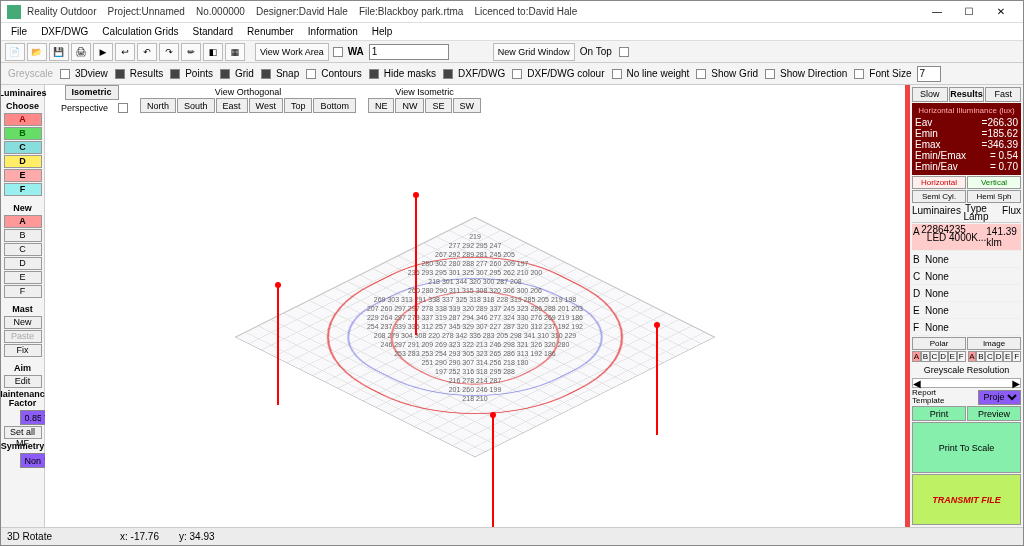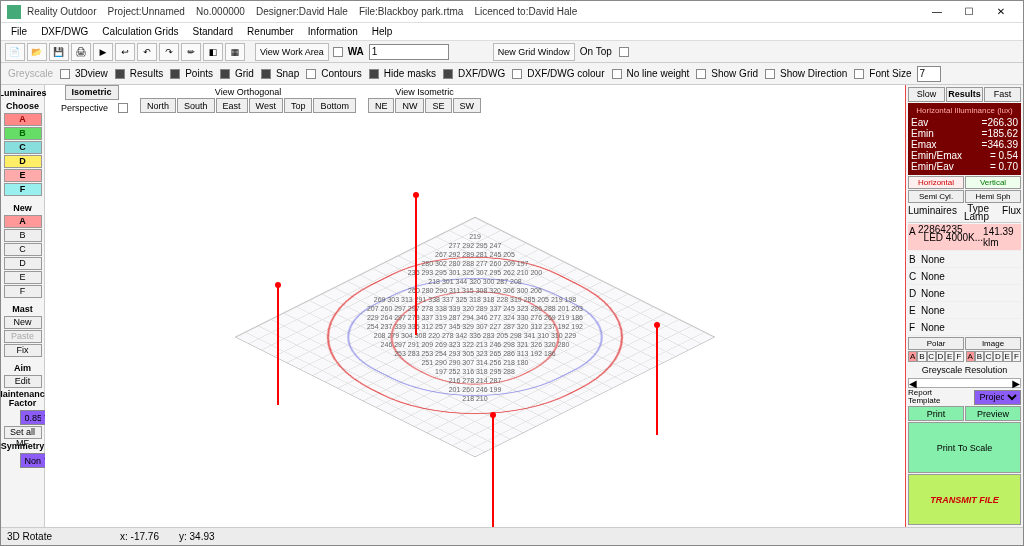--- a/index.html
+++ b/index.html
@@ -36,21 +36,21 @@
   .diamond { position: absolute; left: 50%; top: 54%; transform: translate(-50%, -50%) rotateX(60deg) rotateZ(45deg); width: 340px; height: 340px; }
   .diamond::before { content: ""; position: absolute; inset: 0; background: rgba(180,180,200,0.08); border: 1px solid #bbb;
     background-image: linear-gradient(#ddd 1px, transparent 1px), linear-gradient(90deg, #ddd 1px, transparent 1px);
     background-size: 18px 18px; }
   .contour { position: absolute; inset: 22px; border: 2px solid #d00; border-radius: 40% 50% 45% 50%; opacity: .6; }
   .contour.c2 { inset: 52px; border-color: #55d; border-radius: 50% 40% 50% 40%; opacity: .5; }
   .contour.c3 { inset: 82px; border-color: #d00; border-radius: 45% 55% 40% 55%; opacity: .5; }
   .pole { position: absolute; width: 2px; background: #f00; }
   .pole::after { content: ""; position: absolute; top: -3px; left: -2px; width: 6px; height: 6px; border-radius: 50%; background: #f00; }
   .num-cloud { position: absolute; left: 50%; top: 55%; transform: translate(-50%, -50%); width: 440px; height: 220px; font-size: 7px; color: #666; text-align: center; line-height: 9px; overflow: hidden; }
-  .right-panel { width: 118px; background: #f4f4f4; border-left: 1px solid #ef4444; display: flex; flex-direction: column; padding: 2px; gap: 1px; }
+  .right-panel { width: 118px; background: #f4f4f4; border-left: 5px solid #ef4444; display: flex; flex-direction: column; padding: 2px; gap: 1px; }
   .rp-header { display: flex; gap: 1px; }
   .rp-tab { flex: 1; height: 15px; border: 1px solid #999; background: #efefef; font-size: 9px; text-align: center; line-height: 13px; }
   .rp-tab.active { font-weight: bold; }
   .rp-results { background: #700; color: #fff; padding: 3px; font-size: 9px; font-family: "Courier New", monospace; }
   .rp-results .hdr { color: #faa; text-align: center; font-size: 8px; margin-bottom: 2px; }
   .rp-results .row { display: flex; justify-content: space-between; }
   .rp-sub { display: flex; gap: 1px; }
   .rp-sub .stab { flex: 1; height: 13px; border: 1px solid #999; background: #efefef; font-size: 8px; text-align: center; line-height: 11px; }
   .rp-sub .stab.red { color: #c00; background: #fee; }
   .rp-sub .stab.green { color: #070; background: #efe; }
@@ -277,21 +277,21 @@
     <div class="rp-sub">
       <div class="stab red">Horizontal</div>
       <div class="stab green">Vertical</div>
     </div>
     <div class="rp-sub">
       <div class="stab">Semi Cyl.</div>
       <div class="stab">Hemi Sph</div>
     </div>
     <div class="rp-lumheader">
       <span style="flex:1">Luminaires</span>
-      <span style="flex:1;white-space:pre;text-align:right;line-height:8px">Type
+      <span style="flex:1;white-space:pre;text-align:center;line-height:8px">Type
 Lamp</span>
       <span style="flex:1;text-align:right">Flux</span>
     </div>
     <div class="rp-lumrow">
       <span style="width:12px">A</span>
       <span style="flex:1;white-space:pre;line-height:8px">22864235
   LED 4000K...</span>
       <span>141.39 klm</span>
     </div>
     <div class="rp-lumrow none">

